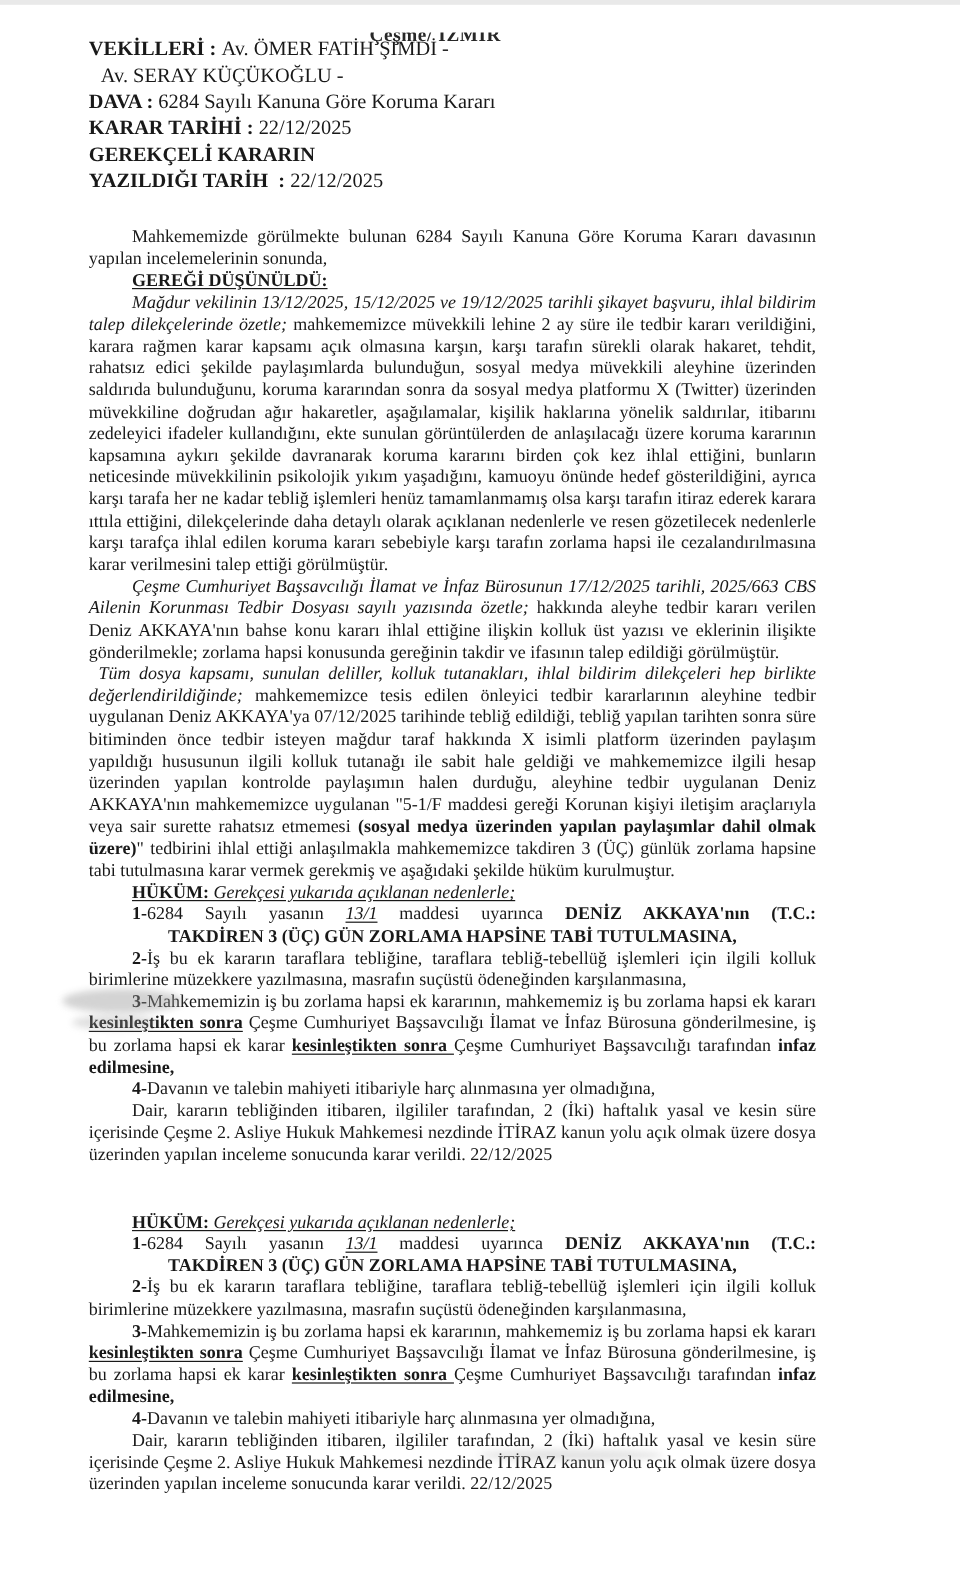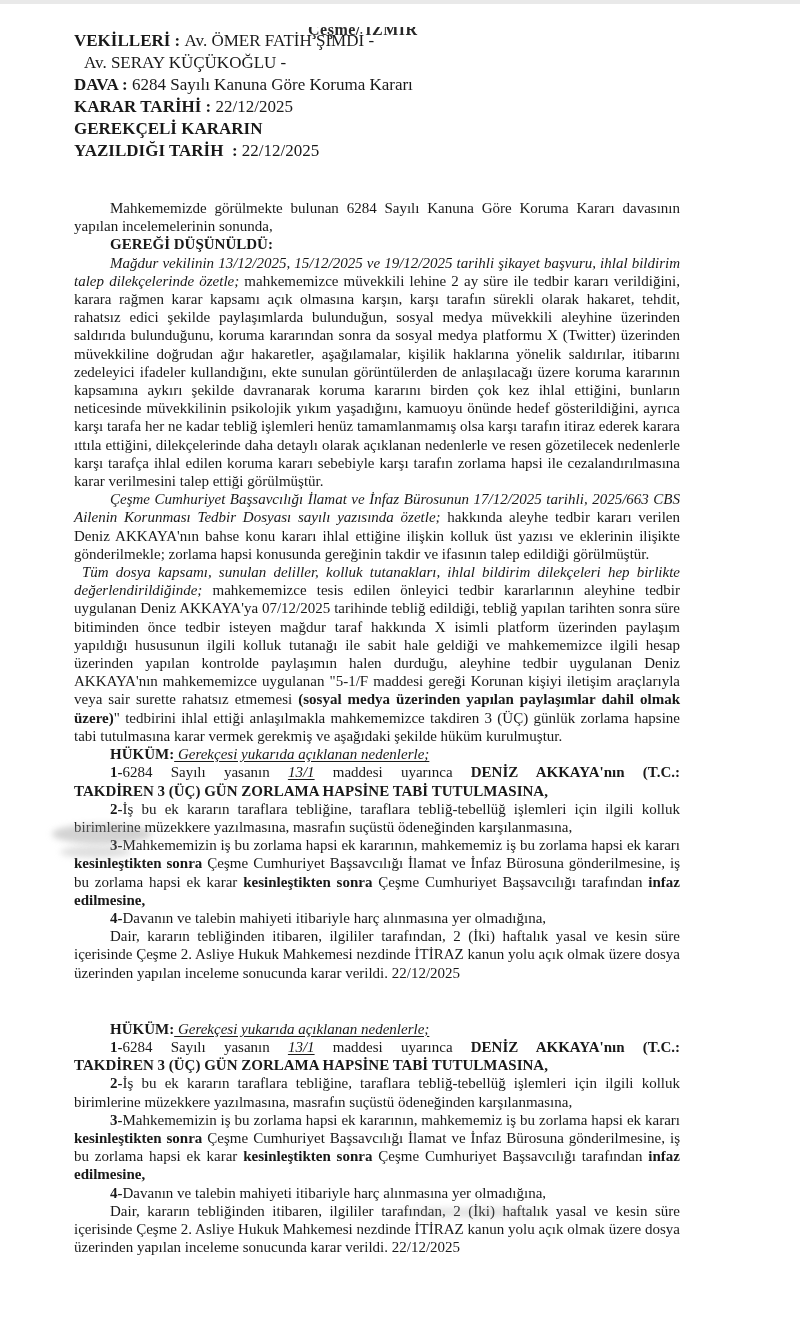--- a/index.html
+++ b/index.html
@@ -21,33 +21,33 @@
   .top-clip span{display:block;margin-top:-6px;}
   
   #header-fields{
     position:absolute;left:74px;top:26px;width:690px;
     font-size:17px;line-height:22px;white-space:pre-wrap;
   }
   .hrow{margin:0;}
   .hlabel{font-weight:bold;}
   
   #doc-body{
-    position:absolute;left:74px;top:195px;width:606px;
+    position:absolute;left:74px;top:185px;width:606px;
     font-size:15px;line-height:18.2px;text-align:justify;
   }
   .para{margin:0;text-align:justify;}
   .indent{text-indent:36px;}
   .small-indent{text-indent:8px;}
-  .right{text-align:left;}
+  .right{text-align:center;}
   .just-last{text-align-last:justify;}
   .s-n{font-style:normal;font-weight:normal;}
   .s-i{font-style:italic;font-family:Liberation Serif, serif;}
   .s-b{font-weight:bold;}
   .s-u{text-decoration:underline;text-underline-offset:2px;font-style:italic;}
-  .s-bu{font-weight:bold;text-underline-offset:2px;}
+  .s-bu{font-weight:bold;text-decoration:underline;text-underline-offset:2px;}
   
   .smudge{position:absolute;border-radius:50%;filter:blur(3px);pointer-events:none;}
   .smudge.s1{left:52px;top:820px;width:100px;height:20px;background:rgba(150,150,150,.42);}
   .smudge.s2{left:60px;top:842px;width:72px;height:12px;background:rgba(160,160,160,.34);}
   .smudge.s3{left:398px;top:1204px;width:155px;height:9px;background:rgba(150,150,150,.28);}
 </style>
 </head>
 <body>
 
 <div class="page">

